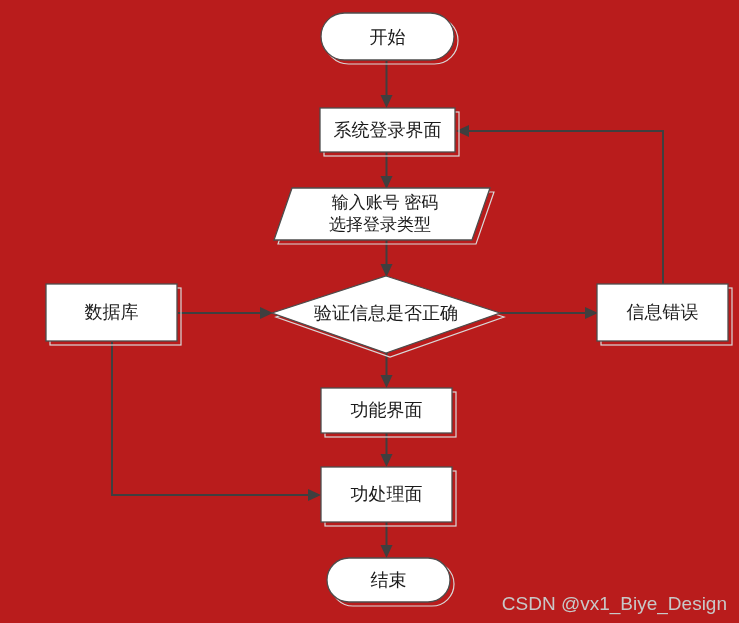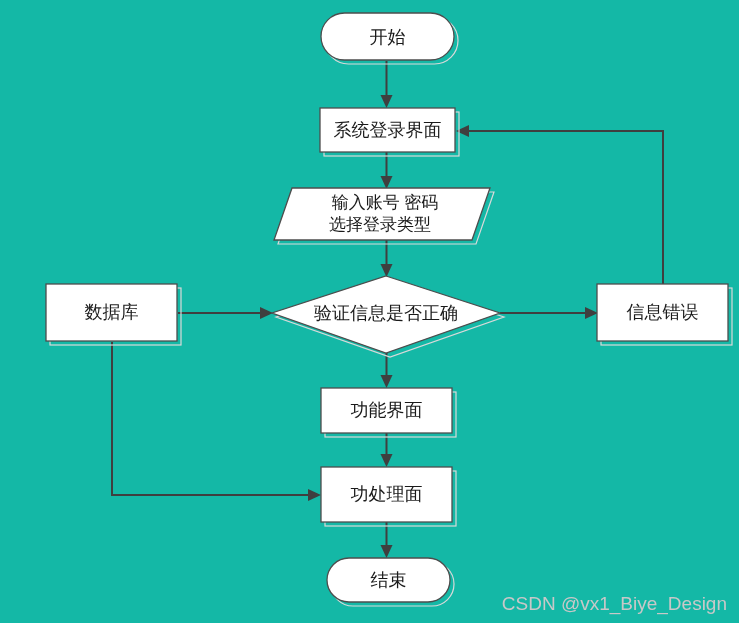--- a/index.html
+++ b/index.html
@@ -7,21 +7,21 @@
     padding: 0;
     background: #ffffff;
   }
   body {
     font-family: "Liberation Sans", "DejaVu Sans", sans-serif;
   }
   #flowchart-root {
     position: relative;
     width: 739px;
     height: 623px;
-    background: #14b8a6;
+    background: #b91c1c;
     overflow: hidden;
   }
   #flow-svg {
     display: block;
     width: 739px;
     height: 623px;
   }
   .node-shape {
     fill: #ffffff;
     stroke: #4d4d4d;

